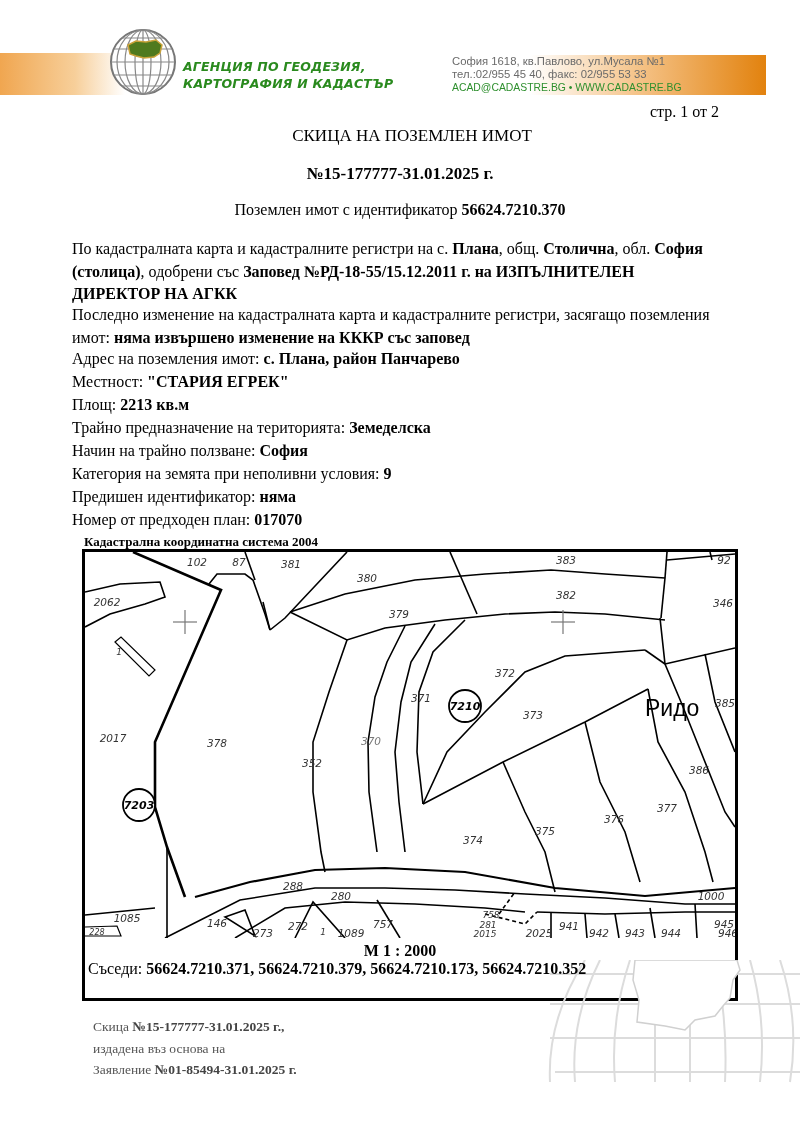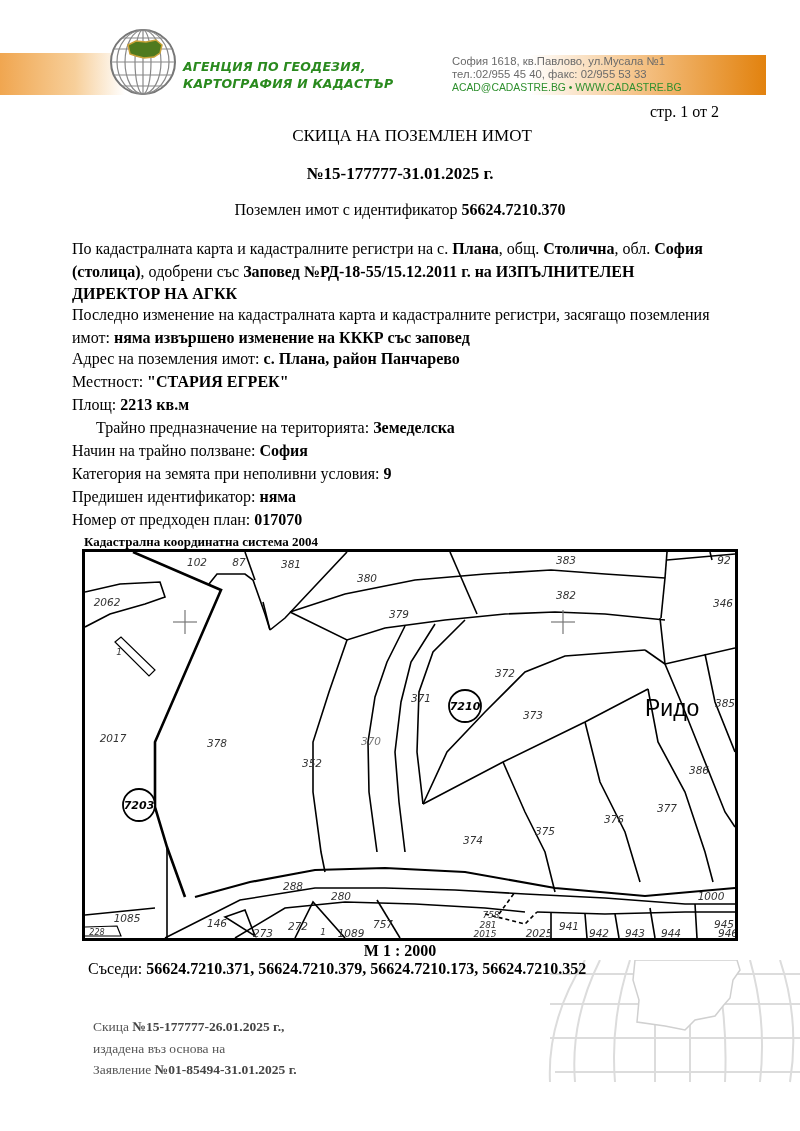--- a/index.html
+++ b/index.html
@@ -21,21 +21,21 @@
   .page-no { left: 650px; top: 103px; font-size: 16px; }
   
   .center { left: 0; width: 800px; text-align: center; }
   .title { top: 126px; font-size: 17px; font-weight: normal; margin-left: 12px; }
   .number { top: 164px; font-size: 17px; font-weight: bold; }
   .ident { top: 201px; font-size: 16px; }
   .ident b { font-weight: bold; }
   .body-text { left: 72px; width: 650px; font-size: 16px; line-height: 22.5px; }
   b { font-weight: bold; }
   .coord-sys { left: 84px; top: 534px; font-size: 13px; font-weight: bold; }
-  .map { left: 82px; top: 549px; width: 656px; height: 392px; border: 3px solid #000;
+  .map { left: 82px; top: 549px; width: 656px; height: 452px; border: 3px solid #000;
     box-sizing: border-box; overflow: hidden; background: #fff; }
   .scale { top: 942px; font-size: 16px; font-weight: bold; }
   .neighbours { left: 88px; top: 960px; font-size: 16px; }
   .footer { left: 93px; top: 1016px; font-size: 13.5px; color: #555; line-height: 21.5px; }
   .footer b { color: #444; }
   .watermark { left: 545px; top: 960px; width: 255px; height: 171px; }
 </style>
 </head>
 <body>
 
@@ -71,21 +71,21 @@
 <div class="abs center number">№15-177777-31.01.2025 г.</div>
 <div class="abs center ident"><span>Поземлен имот с идентификатор </span><b>56624.7210.370</b></div>
 
 <div class="abs body-text" style="top:238px;"><span>По кадастралната карта и кадастралните регистри на с. </span><b>Плана</b><span>, общ. </span><b>Столична</b><span>, обл. </span><b>София (столица)</b><span>, одобрени със </span><b>Заповед №РД-18-55/15.12.2011 г. на ИЗПЪЛНИТЕЛЕН ДИРЕКТОР НА АГКК</b></div>
 
 <div class="abs body-text" style="top:304px;"><span>Последно изменение на кадастралната карта и кадастралните регистри, засягащо поземления имот: </span><b>няма извършено изменение на КККР със заповед</b></div>
 
 <div class="abs body-text" style="top:348px;"><span>Адрес на поземления имот: </span><b>с. Плана, район Панчарево</b></div>
 <div class="abs body-text" style="top:371px;"><span>Местност: </span><b>"СТАРИЯ ЕГРЕК"</b></div>
 <div class="abs body-text" style="top:394px;"><span>Площ: </span><b>2213 кв.м</b></div>
-<div class="abs body-text" style="top:417px;margin-left:24px;"><span>Трайно предназначение на територията: </span><b>Земеделска</b></div>
+<div class="abs body-text" style="top:417px;"><span>Трайно предназначение на територията: </span><b>Земеделска</b></div>
 <div class="abs body-text" style="top:440px;"><span>Начин на трайно ползване: </span><b>София</b></div>
 <div class="abs body-text" style="top:463px;"><span>Категория на земята при неполивни условия: </span><b>9</b></div>
 <div class="abs body-text" style="top:486px;"><span>Предишен идентификатор: </span><b>няма</b></div>
 <div class="abs body-text" style="top:509px;"><span>Номер от предходен план: </span><b>017070</b></div>
 
 <div class="abs coord-sys">Кадастрална координатна система 2004</div>
 
 <div class="abs map">
 <svg width="650" height="386" viewBox="0 0 650 386" style="position:absolute;left:0;top:0;font-family:'DejaVu Sans',sans-serif;font-style:italic;">
   <g fill="none" stroke="#000" stroke-width="1.6">
@@ -223,16 +223,16 @@
       <line x1="5" y1="44" x2="255" y2="44"></line>
     <line x1="5" y1="78" x2="255" y2="78"></line>
       <line x1="10" y1="112" x2="255" y2="112"></line>
   </g>
   <path d="M90 0 L88 20 L94 40 L92 62 L120 66 L140 70 L150 60 L170 56 L178 46 L185 38 L188 20 L195 10 L192 0 Z" fill="#fff" stroke="#d0d0d0" stroke-width="1.5"></path>
 </svg>
 
 <div class="abs neighbours"><span>Съседи: </span><b>56624.7210.371, 56624.7210.379, 56624.7210.173, 56624.7210.352</b></div>
 
 <div class="abs footer">
-  <div><span>Скица </span><b>№15-177777-26.01.2025 г.,</b></div>
+  <div><span>Скица </span><b>№15-177777-31.01.2025 г.,</b></div>
   <div>издадена въз основа на</div>
   <div><span>Заявление </span><b>№01-85494-31.01.2025 г.</b></div>
 </div>
 
 </body></html>

